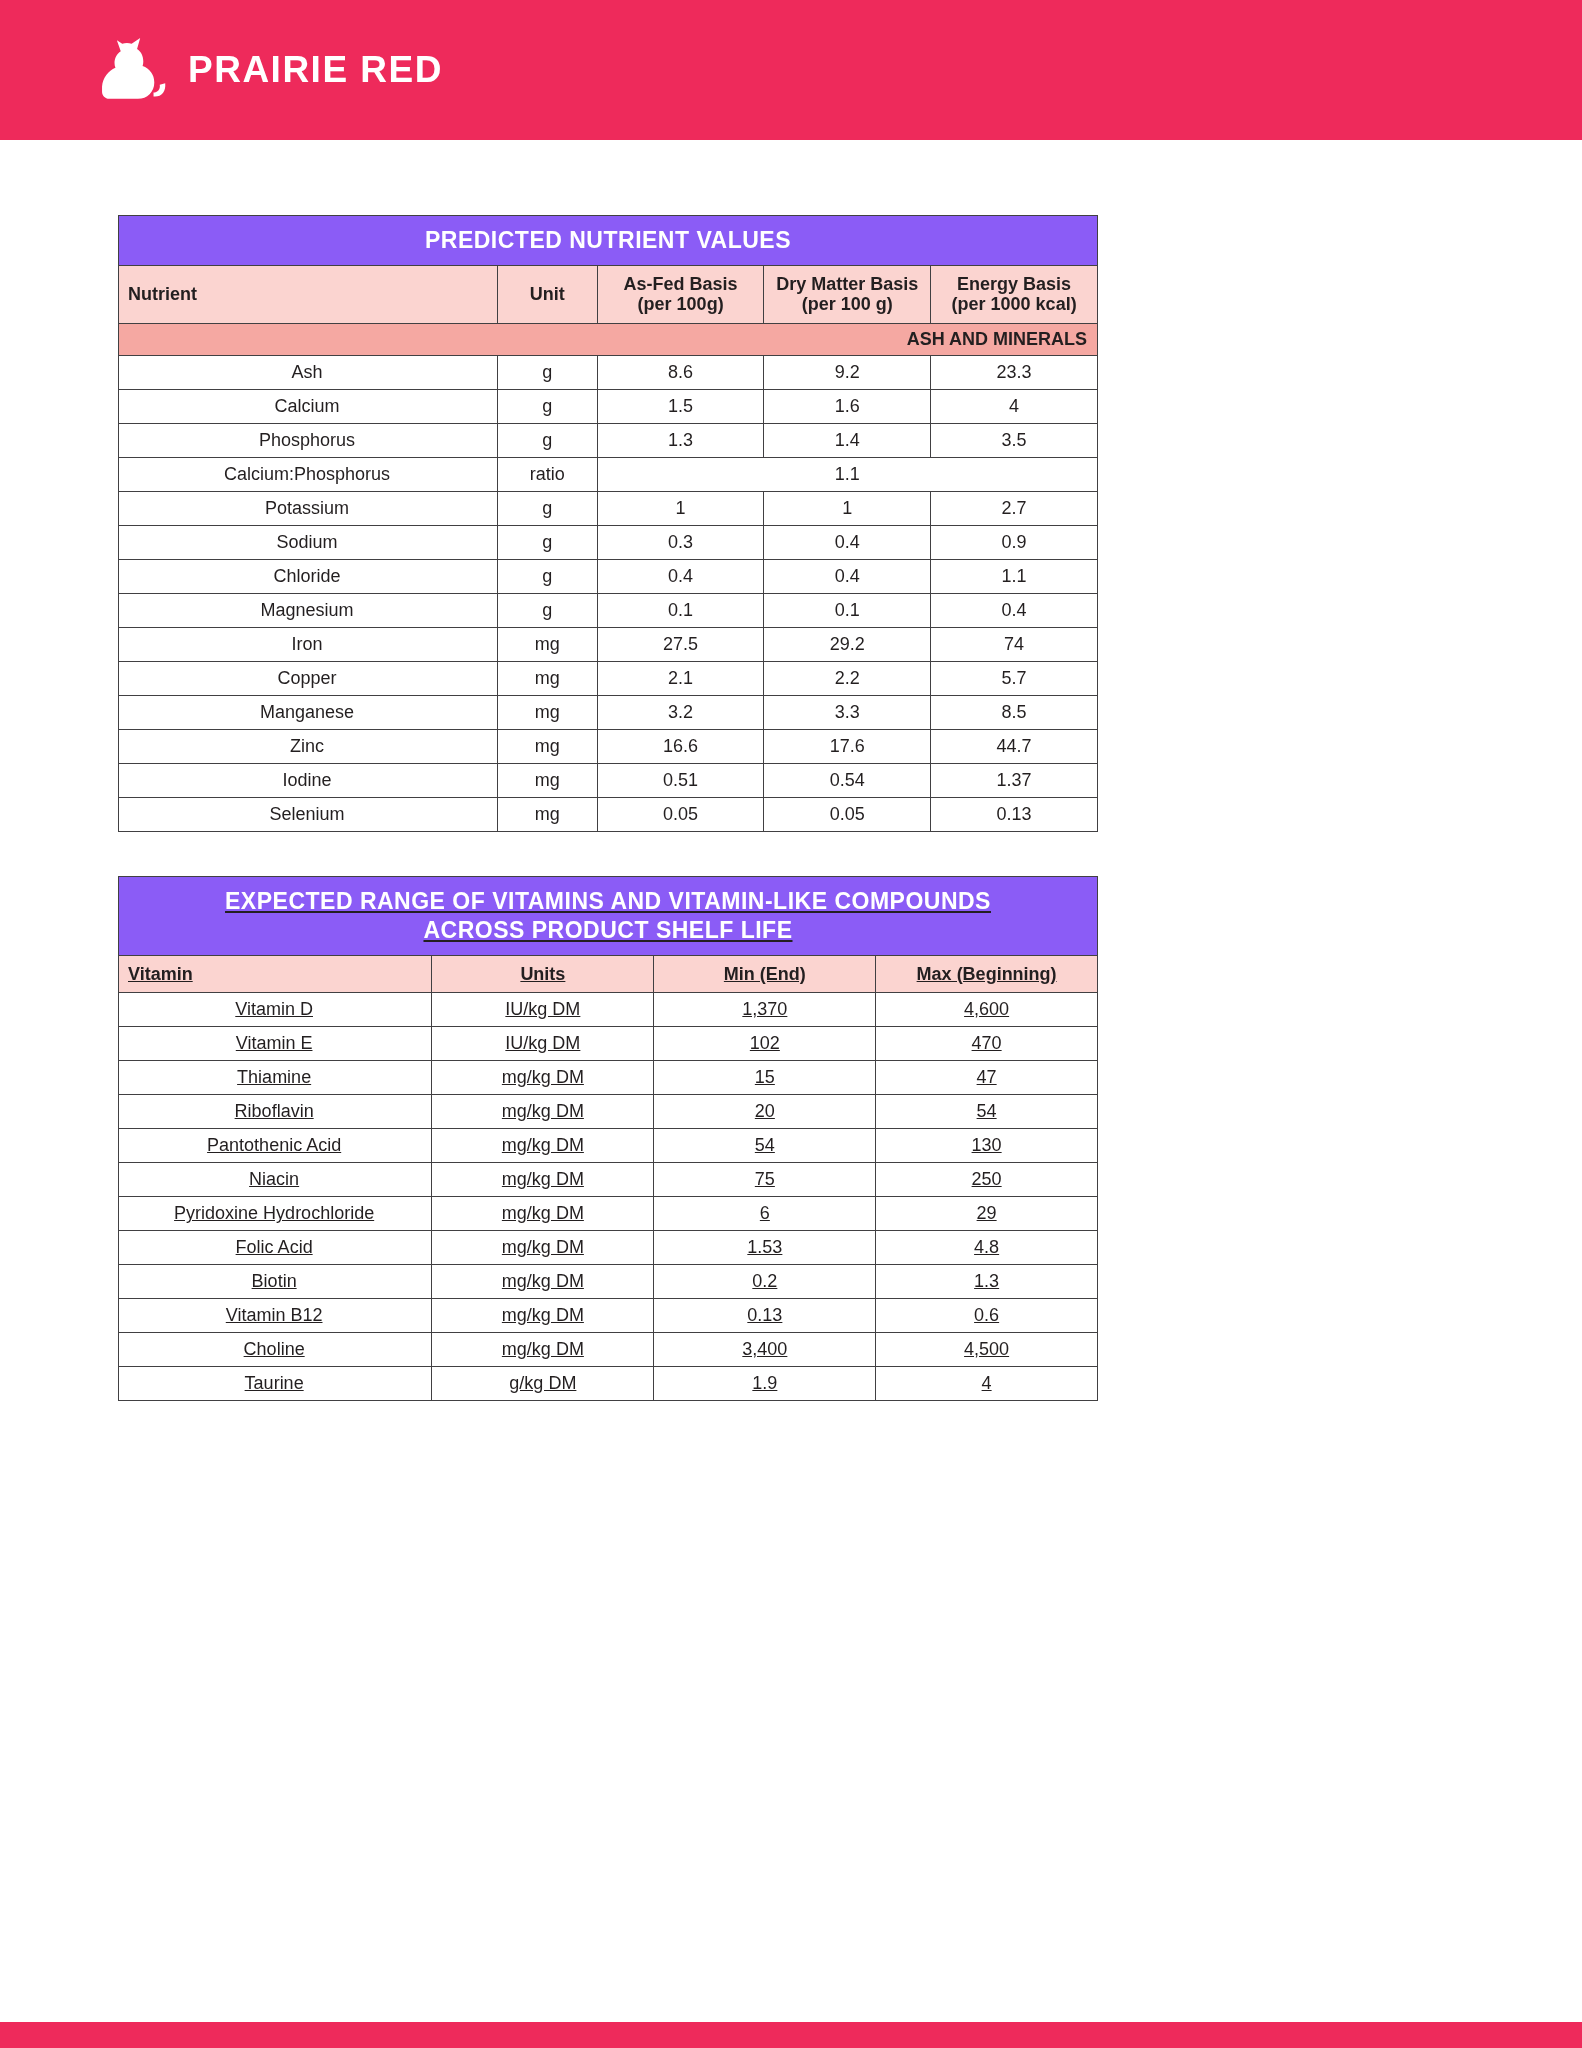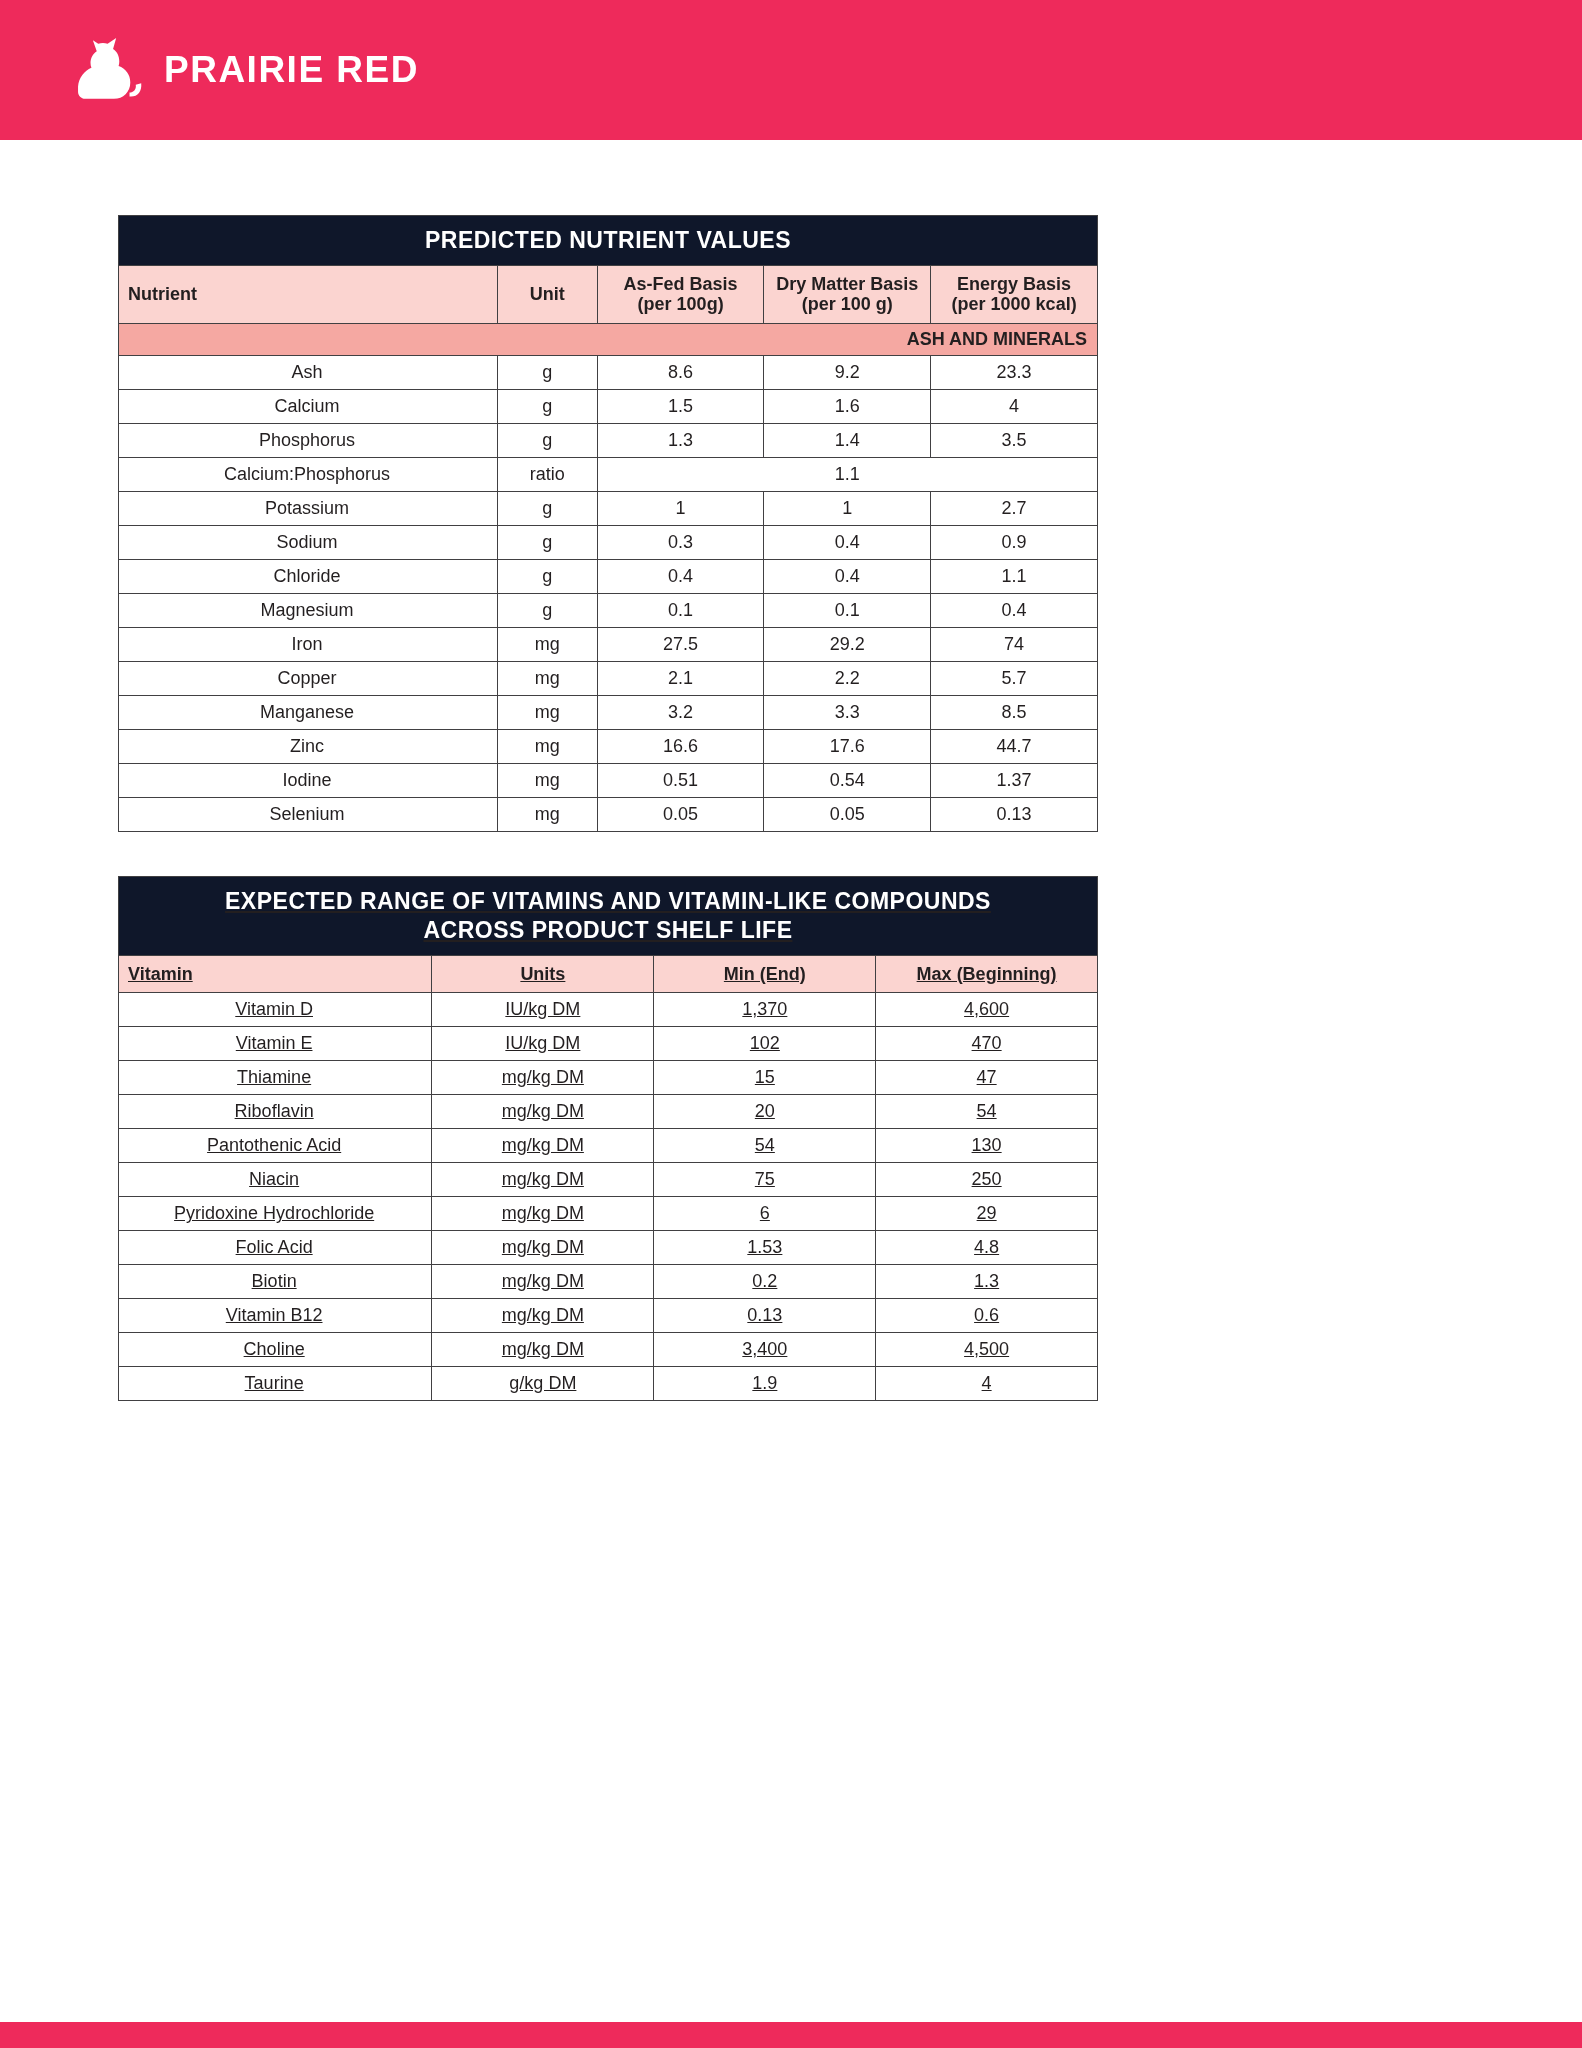--- a/index.html
+++ b/index.html
@@ -12,21 +12,21 @@
     color: #231F20;
   }
 
   
   .banner {
     width: 100%;
     height: 140px;
     background: #EE2A5B;
     display: flex;
     align-items: center;
-    padding-left: 64px;
+    padding-left: 88px;
   }
   .logo-wrap {
     width: 78px;
     height: 86px;
     display: flex;
     align-items: center;
     justify-content: center;
     margin-right: 22px;
   }
   .brand-name {
@@ -50,21 +50,21 @@
     table-layout: fixed;
   }
   th, td {
     border: 1.5px solid #414042;
     font-size: 18px;
     padding: 5px 10px;
     height: 34px;
     vertical-align: middle;
   }
   .title-bar {
-    background: #0f172a;
+    background: #8b5cf6;
     color: #ffffff;
     font-size: 23px;
     font-weight: bold;
     text-align: center;
     letter-spacing: 0.5px;
     white-space: pre-line;
     padding: 10px 8px;
     line-height: 1.25;
   }
   th.col {

